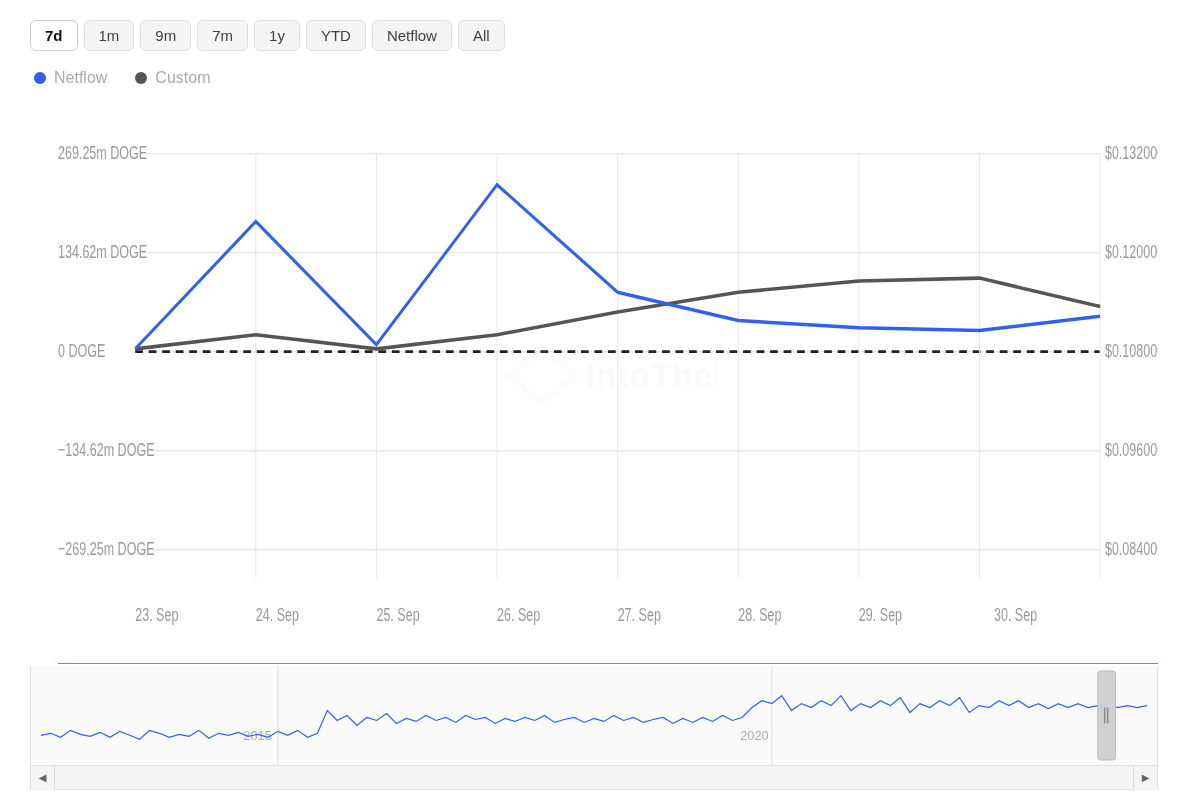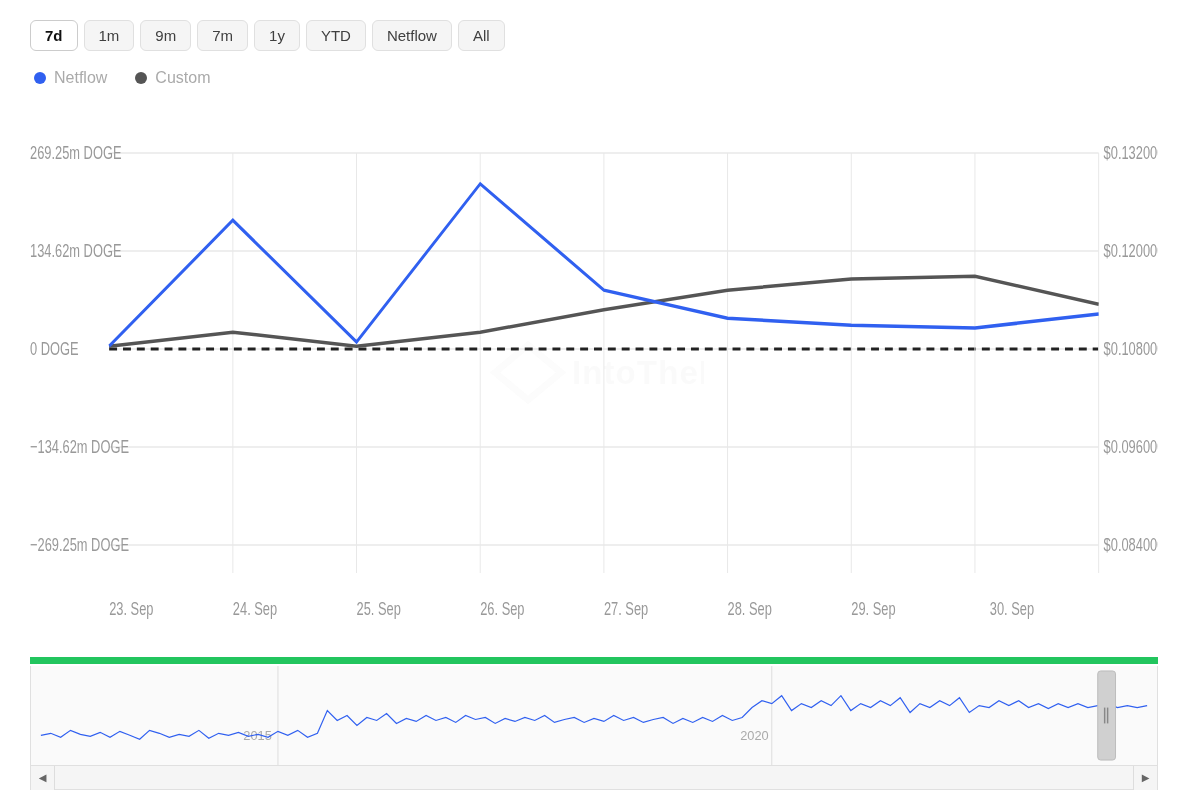--- a/index.html
+++ b/index.html
@@ -65,21 +65,22 @@
     
     .chart-wrapper {
       flex: 1;
       display: flex;
       flex-direction: column;
       position: relative;
     }
     .main-chart {
       flex: 1;
       position: relative;
-      border-bottom: 7px solid #22c55e;
+      border-bottom: 1px solid #22c55e;
+      margin-left: 28px;
     }
     .chart-svg {
       width: 100%;
       height: 100%;
     }
     
     .mini-chart-container {
       height: 100px;
       position: relative;
       border: 1px solid #e0e0e0;

